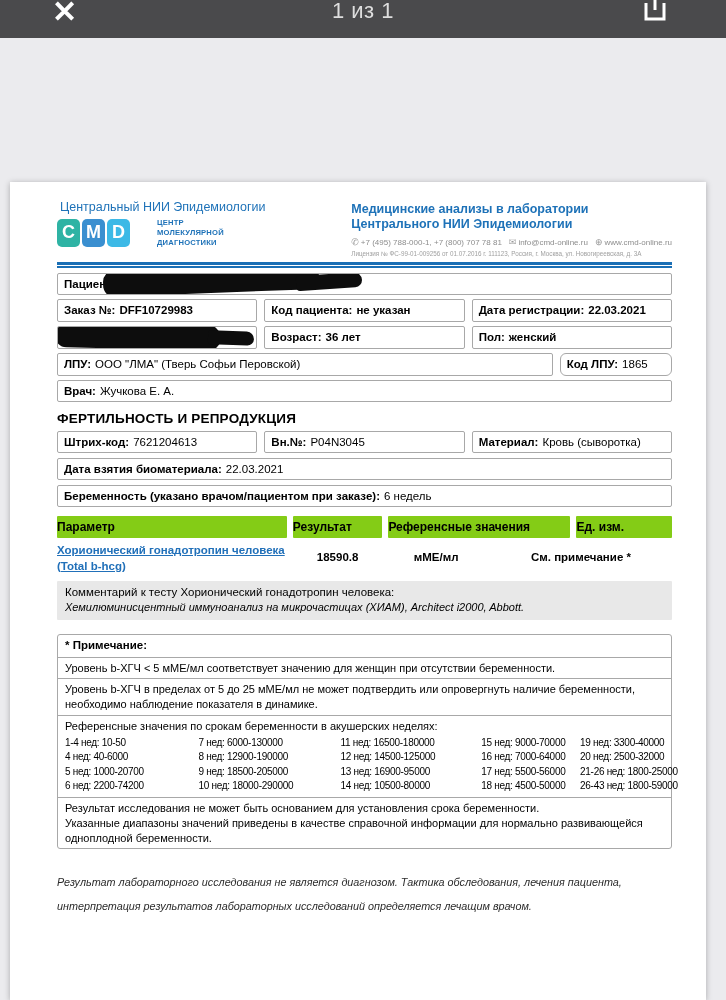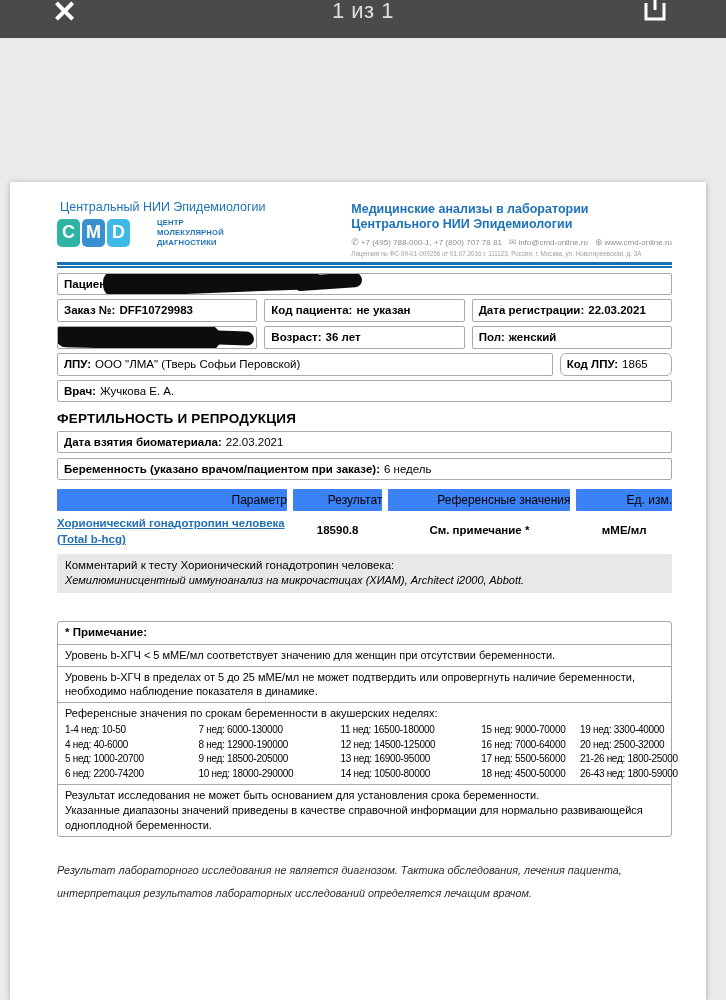--- a/index.html
+++ b/index.html
@@ -63,32 +63,32 @@
     white-space: nowrap; overflow: hidden; position: relative;
   }
   .cell .lbl { font-weight: bold; margin-right: 4px; }
   .cell.allbold { font-weight: bold; }
   .cell.wide { flex: 4.9; }
   .cell.narrow { flex: 1; border-radius: 6px; }
   .section-title { font-size: 13.5px; font-weight: bold; margin: 9px 0 1px 0; letter-spacing: .2px; }
   
   .rt-head { display: flex; gap: 6px; margin-top: 9px; }
   .th {
-    background: #3b82f6; font-weight: normal; font-size: 12px;
-    text-align: right; padding: 4px 0; border-radius: 1px;
+    background: #84cc16; font-weight: bold; font-size: 12px;
+    text-align: left; padding: 4px 0; border-radius: 1px;
   }
   .c-param { width: 38.5%; } .c-result { width: 15%; } .c-ref { width: 30.5%; } .c-unit { width: 16%; }
   .rt-row { display: flex; gap: 6px; margin-top: 5px; font-weight: bold; }
   .rt-row .td { font-size: 11.5px; text-align: center; padding-top: 8px; }
   .param-link { color: #2170b9; text-decoration: underline; font-size: 11.5px; line-height: 1.35; text-align: left; display: block; }
   .comment-box { background: #e8e8e8; margin-top: 7px; padding: 5px 8px 7px; border-radius: 1px; }
   .comment-title { font-size: 11.5px; }
   .comment-body { font-size: 11px; font-style: italic; margin-top: 3px; }
   
-  .note-box { border: 1px solid #a8a8a8; margin-top: 28px; border-radius: 3px; }
+  .note-box { border: 1px solid #a8a8a8; margin-top: 14px; border-radius: 3px; }
   .note-row { padding: 3px 7px; border-bottom: 1px solid #a8a8a8; font-size: 11px; line-height: 1.35; }
   .note-row:last-child { border-bottom: none; }
   .note-title { font-size: 11.5px; font-weight: bold; }
   .ref-grid {
     display: grid; grid-template-columns: 22.3% 23.7% 23.5% 16.5% 14%;
     font-size: 10px; letter-spacing: -0.3px; line-height: 1.45; margin-top: 2px;
   }
   .ref-grid span { white-space: nowrap; }
   
   .disclaimer {
@@ -207,20 +207,31 @@
     </div>
 
     <div class="row">
       <div class="cell">
         <span class="lbl">Врач:</span><span>Жучкова Е. А.</span>
       </div>
     </div>
 
     <div class="section-title">ФЕРТИЛЬНОСТЬ И РЕПРОДУКЦИЯ</div>
 
+    <div class="row">
+      <div class="cell">
+        <span class="lbl">Штрих-код:</span><span>7621204613</span>
+      </div>
+      <div class="cell">
+        <span class="lbl">Вн.№:</span><span>P04N3045</span>
+      </div>
+      <div class="cell">
+        <span class="lbl">Материал:</span><span>Кровь (сыворотка)</span>
+      </div>
+    </div>
 
     <div class="row">
       <div class="cell">
         <span class="lbl">Дата взятия биоматериала:</span><span>22.03.2021</span>
       </div>
     </div>
 
     <div class="row">
       <div class="cell">
         <span class="lbl">Беременность (указано врачом/пациентом при заказе):</span><span>6 недель</span>
@@ -235,22 +246,22 @@
     </div>
 
     <div class="rt-row">
       <div class="c-param">
         <a href="#" class="param-link">
           <span>Хорионический гонадотропин человека</span><br>
           <span>(Total b-hcg)</span>
         </a>
       </div>
       <div class="td c-result">18590.8</div>
+      <div class="td c-unit">мМЕ/мл</div>
       <div class="td c-ref">См. примечание *</div>
-      <div class="td c-unit">мМЕ/мл</div>
     </div>
 
     <div class="comment-box">
       <div class="comment-title">Комментарий к тесту Хорионический гонадотропин человека:</div>
       <div class="comment-body">Хемилюминисцентный иммуноанализ на микрочастицах (ХИАМ), Architect i2000, Abbott.</div>
     </div>
 
     <div class="note-box">
       <div class="note-row note-title">* Примечание:</div>
       <div class="note-row">Уровень b-ХГЧ &lt; 5 мМЕ/мл соответствует значению для женщин при отсутствии беременности.</div>

